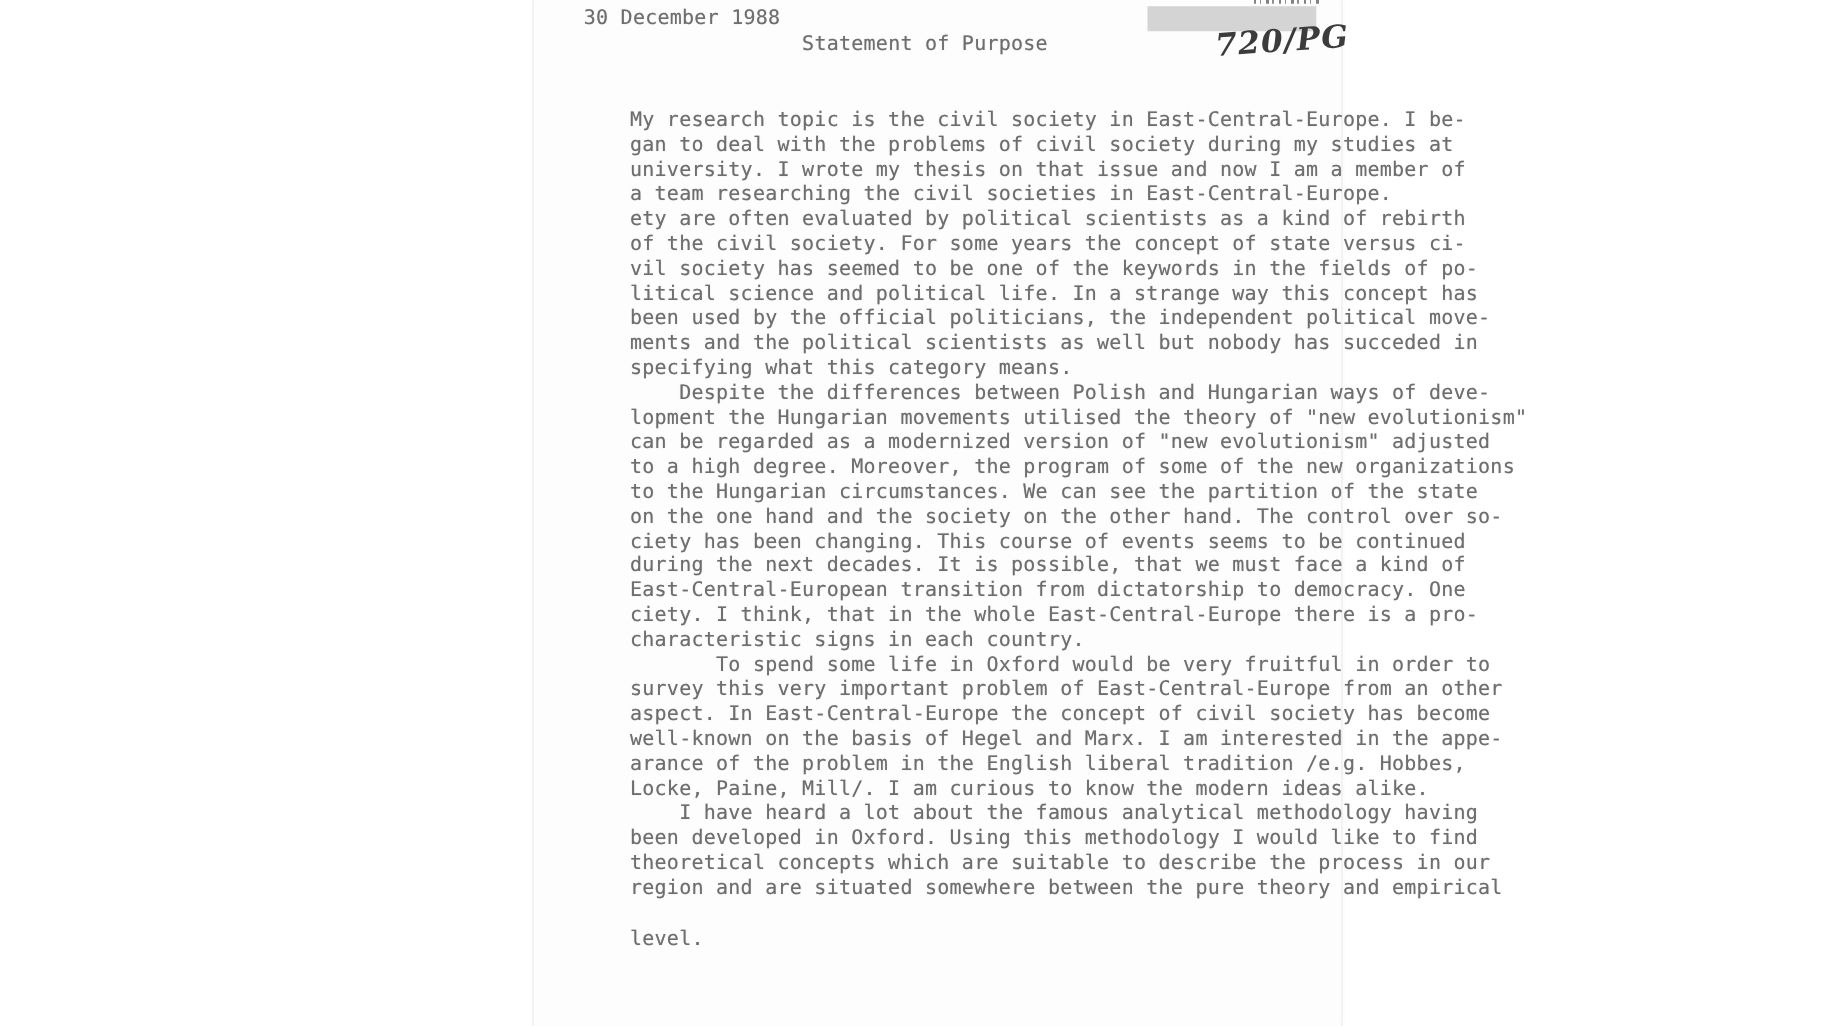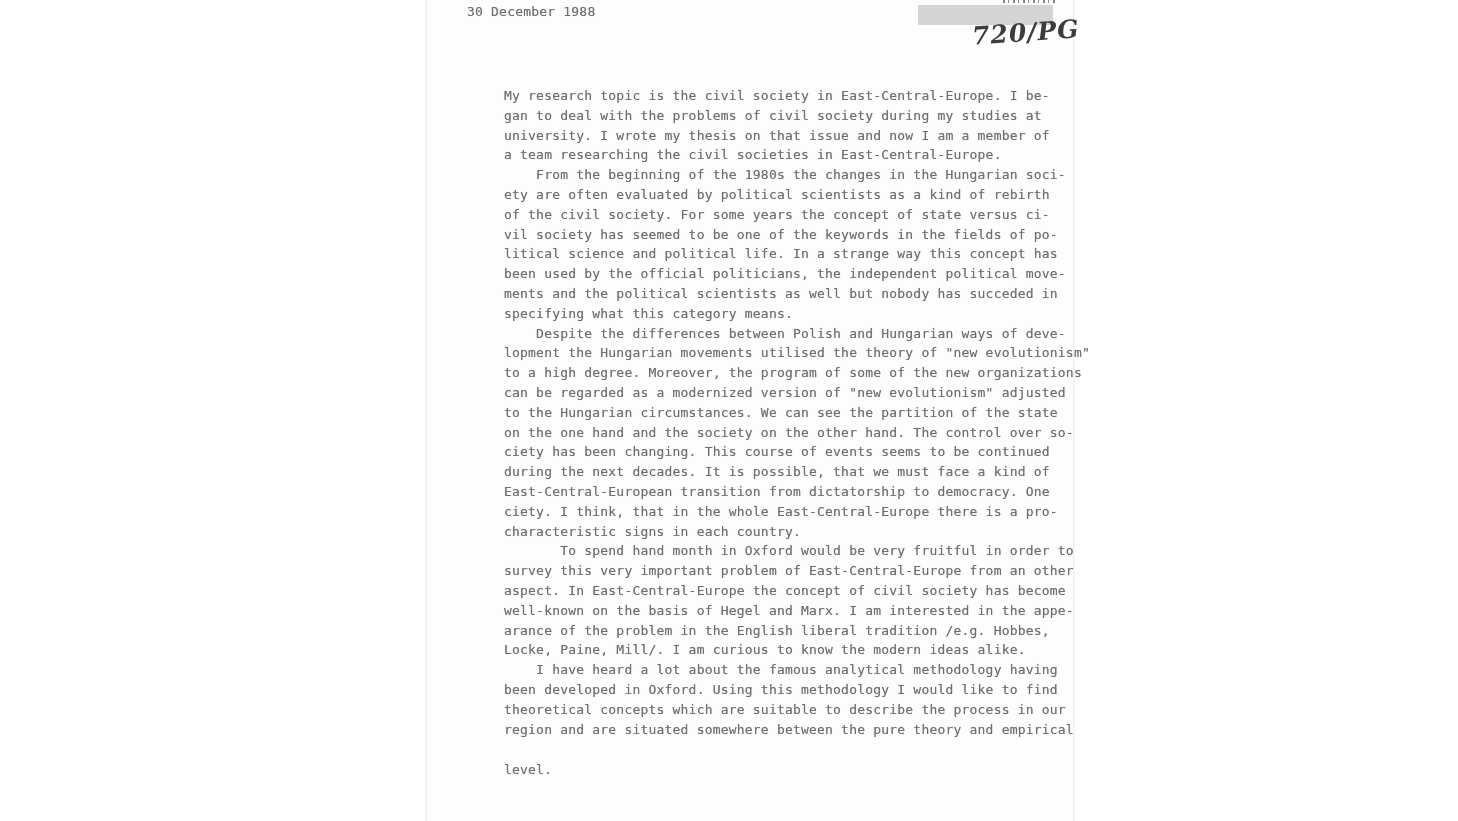--- a/index.html
+++ b/index.html
@@ -22,21 +22,21 @@
     width: 646px;
     height: 821px;
     background: #fdfdfd;
     border-left: 1px solid #ececec;
     border-right: 1px solid #ececec;
     box-shadow: 0 0 6px rgba(0,0,0,0.03);
   }
   .typewriter {
     color: #6e6e6e;
     font-family: "DejaVu Sans Mono", "Liberation Mono", monospace;
-    font-size: 13px;
+    font-size: 16px;
     letter-spacing: 0.2px;
     text-shadow: 0 0 0.7px rgba(110,110,110,0.55);
   }
   .date-line {
     position: absolute;
     left: 40px;
     top: 4px;
     white-space: pre;
   }
   .doc-title {
@@ -101,52 +101,52 @@
   }
 </style>
 </head>
 <body>
 
 <div class="screen">
   <div class="page">
 
     <div class="typewriter date-line">30 December 1988</div>
 
+    <div class="typewriter doc-title">Statement of Purpose</div>
 
     <div class="redaction-box"></div>
 
     <div class="cutoff-top"></div>
 
     <div class="handwriting">720/PG</div>
 
     <div class="typewriter body-text">
         <div class="line">My research topic is the civil society in East-Central-Europe. I be-</div>
         <div class="line">gan to deal with the problems of civil society during my studies at</div>
         <div class="line">university. I wrote my thesis on that issue and now I am a member of</div>
         <div class="line">a team researching the civil societies in East-Central-Europe.</div>
-        <div class="line">    From the beginning of the 1980s the changes in the Hungarian soci-</div>
         <div class="line">ety are often evaluated by political scientists as a kind of rebirth</div>
         <div class="line">of the civil society. For some years the concept of state versus ci-</div>
         <div class="line">vil society has seemed to be one of the keywords in the fields of po-</div>
         <div class="line">litical science and political life. In a strange way this concept has</div>
         <div class="line">been used by the official politicians, the independent political move-</div>
         <div class="line">ments and the political scientists as well but nobody has succeded in</div>
         <div class="line">specifying what this category means.</div>
         <div class="line">    Despite the differences between Polish and Hungarian ways of deve-</div>
         <div class="line">lopment the Hungarian movements utilised the theory of "new evolutionism"</div>
+        <div class="line">can be regarded as a modernized version of "new evolutionism" adjusted</div>
         <div class="line">to a high degree. Moreover, the program of some of the new organizations</div>
-        <div class="line">can be regarded as a modernized version of "new evolutionism" adjusted</div>
         <div class="line">to the Hungarian circumstances. We can see the partition of the state</div>
         <div class="line">on the one hand and the society on the other hand. The control over so-</div>
         <div class="line">ciety has been changing. This course of events seems to be continued</div>
         <div class="line">during the next decades. It is possible, that we must face a kind of</div>
         <div class="line">East-Central-European transition from dictatorship to democracy. One</div>
         <div class="line">ciety. I think, that in the whole East-Central-Europe there is a pro-</div>
         <div class="line">characteristic signs in each country.</div>
-        <div class="line">       To spend hand month in Oxford would be very fruitful in order to</div>
+        <div class="line">       To spend some life in Oxford would be very fruitful in order to</div>
         <div class="line">survey this very important problem of East-Central-Europe from an other</div>
         <div class="line">aspect. In East-Central-Europe the concept of civil society has become</div>
         <div class="line">well-known on the basis of Hegel and Marx. I am interested in the appe-</div>
         <div class="line">arance of the problem in the English liberal tradition /e.g. Hobbes,</div>
         <div class="line">Locke, Paine, Mill/. I am curious to know the modern ideas alike.</div>
         <div class="line">    I have heard a lot about the famous analytical methodology having</div>
         <div class="line">been developed in Oxford. Using this methodology I would like to find</div>
         <div class="line">theoretical concepts which are suitable to describe the process in our</div>
         <div class="line">region and are situated somewhere between the pure theory and empirical</div>
         <div class="line">level.</div>

